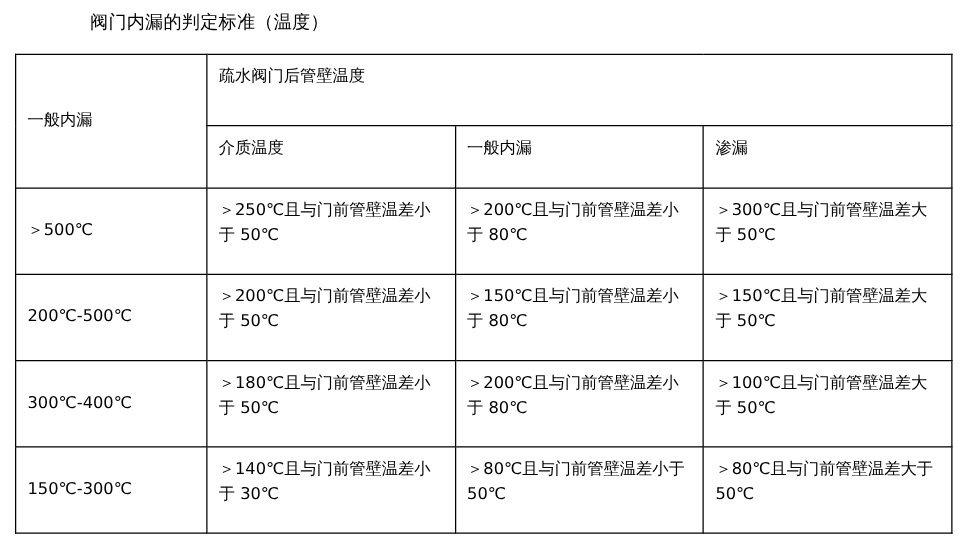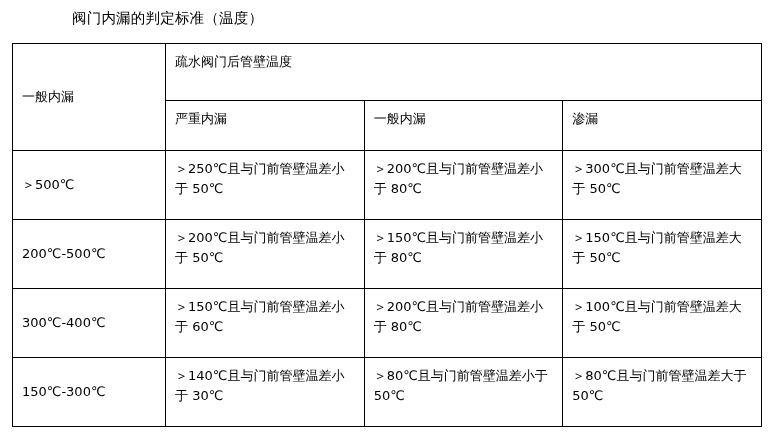--- a/index.html
+++ b/index.html
@@ -74,42 +74,42 @@
 
   <div class="doc-title">阀门内漏的判定标准（温度）</div>
 
   <table class="spec-table">
     <tbody>
       <tr class="r1">
         <td class="col-medium row-label" rowspan="2">一般内漏</td>
         <td class="header-span" colspan="3">疏水阀门后管壁温度</td>
       </tr>
       <tr class="r2">
-        <td class="col-sub">严重内漏</td>
+        <td class="col-sub">介质温度</td>
         <td class="col-sub2">一般内漏</td>
         <td class="col-sub3">渗漏</td>
       </tr>
 
       <tr class="data-row">
         <td class="col-medium row-label">＞500℃</td>
         <td class="col-sub">＞250℃且与门前管壁温差小于 50℃</td>
         <td class="col-sub2">＞200℃且与门前管壁温差小于 80℃</td>
         <td class="col-sub3">＞300℃且与门前管壁温差大于 50℃</td>
       </tr>
 
       <tr class="data-row">
         <td class="col-medium row-label">200℃-500℃</td>
         <td class="col-sub">＞200℃且与门前管壁温差小于 50℃</td>
         <td class="col-sub2">＞150℃且与门前管壁温差小于 80℃</td>
         <td class="col-sub3">＞150℃且与门前管壁温差大于 50℃</td>
       </tr>
 
       <tr class="data-row">
         <td class="col-medium row-label">300℃-400℃</td>
-        <td class="col-sub">＞150℃且与门前管壁温差小于 60℃</td>
+        <td class="col-sub">＞180℃且与门前管壁温差小于 50℃</td>
         <td class="col-sub2">＞200℃且与门前管壁温差小于 80℃</td>
         <td class="col-sub3">＞100℃且与门前管壁温差大于 50℃</td>
       </tr>
 
       <tr class="data-row">
         <td class="col-medium row-label">150℃-300℃</td>
         <td class="col-sub">＞140℃且与门前管壁温差小于 30℃</td>
         <td class="col-sub2">＞80℃且与门前管壁温差小于 50℃</td>
         <td class="col-sub3">＞80℃且与门前管壁温差大于 50℃</td>
       </tr>

